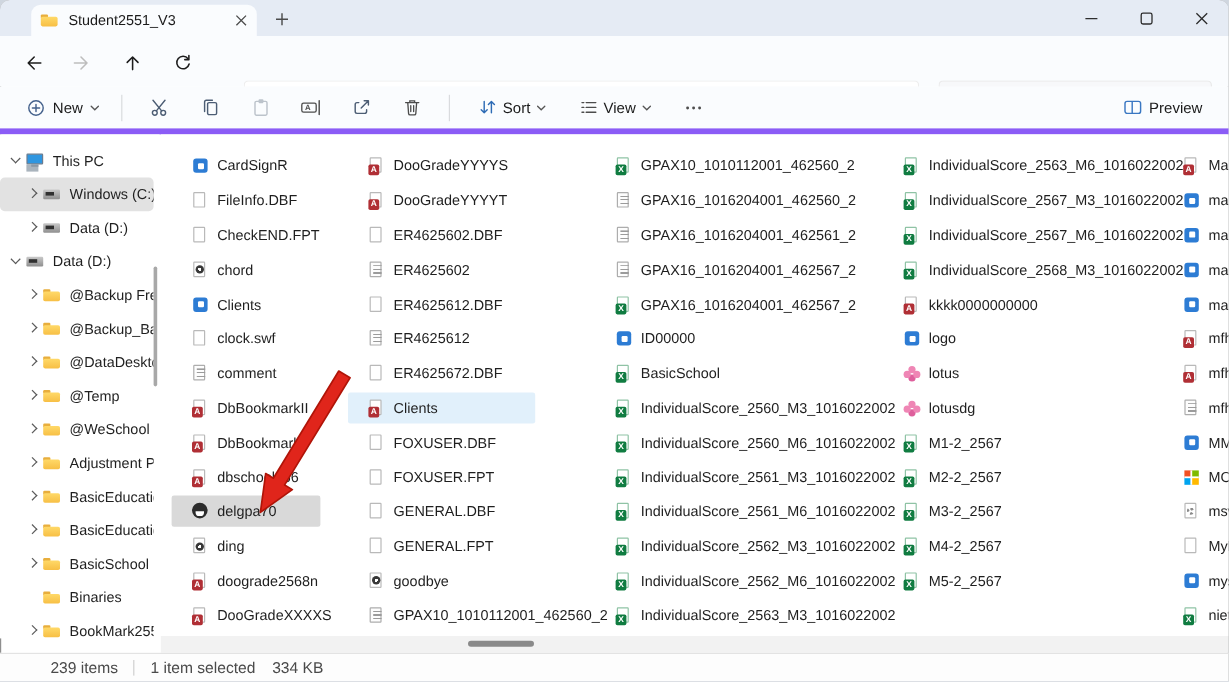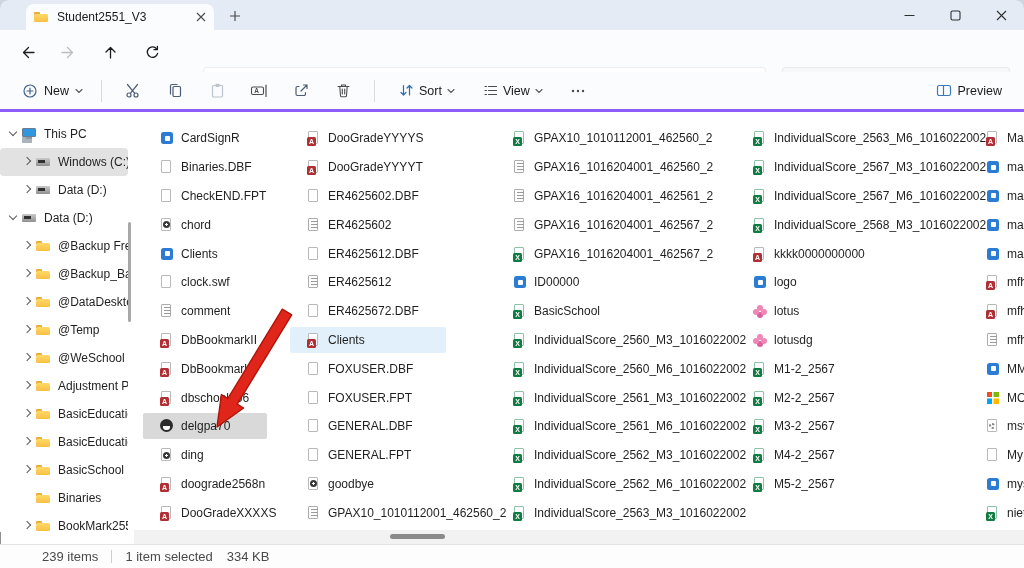--- a/index.html
+++ b/index.html
@@ -21,21 +21,21 @@
       border:1px solid #ededed;border-bottom:2px solid #1668b8;border-radius:4px 4px 2px 2px;
       box-sizing:border-box;display:flex;align-items:center;padding:0 8px;}
   #addressbar .sel{background:#92c3ee;color:#14324f;font-size:12.5px;padding:1px 2px;}
   #addrclear{margin-left:auto;}
   #searchbox{position:absolute;left:782px;top:37px;width:228px;height:28px;background:#f7f8fa;
       border:1px solid #e9e9e9;border-bottom:1px solid #d2d2d2;border-radius:4px;box-sizing:border-box;
       display:flex;align-items:center;padding:0 9px;}
   #searchbox .ph{font-size:12.5px;color:#5f5f5f;flex:1;white-space:nowrap;overflow:hidden;}
   
   #toolbar{position:absolute;left:0;top:72px;width:100%;height:40px;background:#fafcfe;
-      border-bottom:3px solid #8b5cf6;box-sizing:border-box;display:flex;align-items:center;}
+      border-bottom:5px solid #8b5cf6;box-sizing:border-box;display:flex;align-items:center;}
   .tbgroup{display:flex;align-items:center;}
   #btn-new{margin-left:14px;display:flex;align-items:center;gap:6px;padding:6px 8px;border-radius:4px;}
   .tblabel{font-size:12.5px;color:#1b1b1b;}
   .tbsep{width:1px;height:22px;background:#d9dbde;margin:0 10px;}
   .tbicon{width:34px;height:32px;display:flex;align-items:center;justify-content:center;margin:0 4px;border-radius:4px;}
   .tbdrop{display:flex;align-items:center;gap:5px;padding:6px 8px;border-radius:4px;margin:0 6px;}
   #btn-preview{position:absolute;right:14px;display:flex;align-items:center;gap:6px;padding:6px 8px;}
   
   #sidebar{position:absolute;left:0;top:112px;width:133px;height:420px;background:#fff;
       overflow:hidden;padding-top:8px;box-sizing:border-box;}
@@ -359,21 +359,21 @@
   <div id="side-scroll"></div>
 
   <div id="filegrid">
       <div class="fcol" style="left: 9px; width: 150px;">
         <div class="frow">
           <span class="fi fi-blue"></span>
           <span class="fname">CardSignR</span>
         </div>
         <div class="frow">
           <span class="fi fi-plain"></span>
-          <span class="fname">Binaries.DBF</span>
+          <span class="fname">FileInfo.DBF</span>
         </div>
         <div class="frow">
           <span class="fi fi-plain"></span>
           <span class="fname">CheckEND.FPT</span>
         </div>
         <div class="frow">
           <span class="fi fi-media"></span>
           <span class="fname">chord</span>
         </div>
         <div class="frow">

